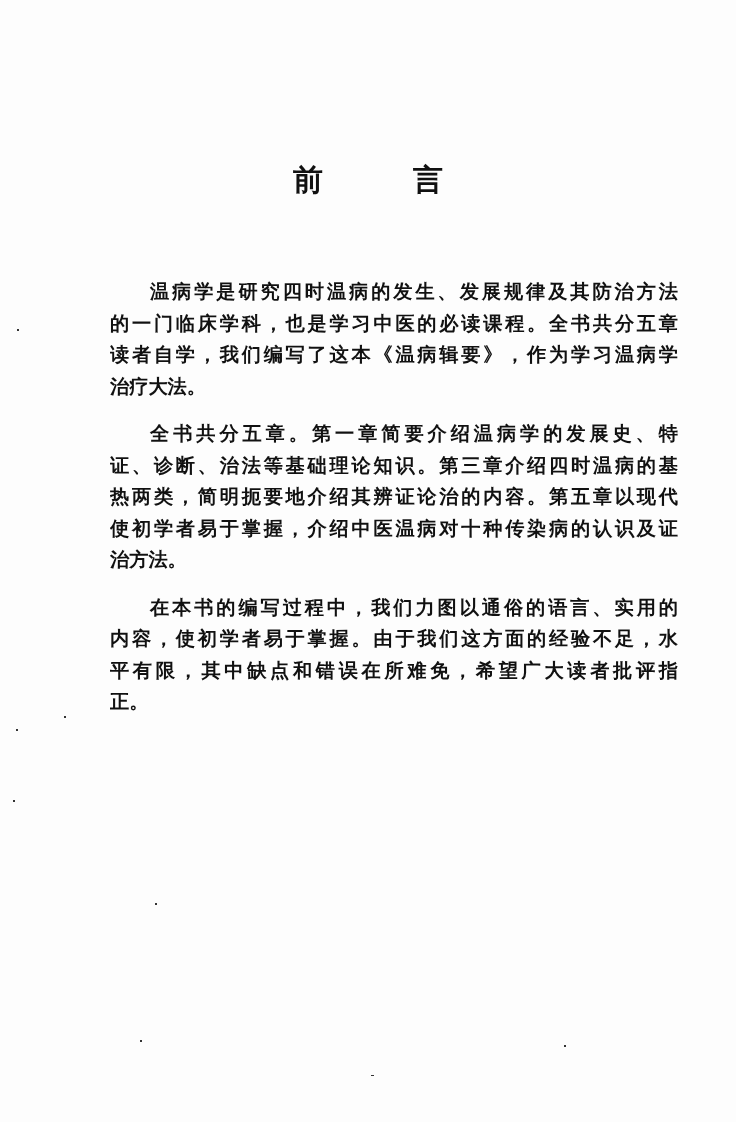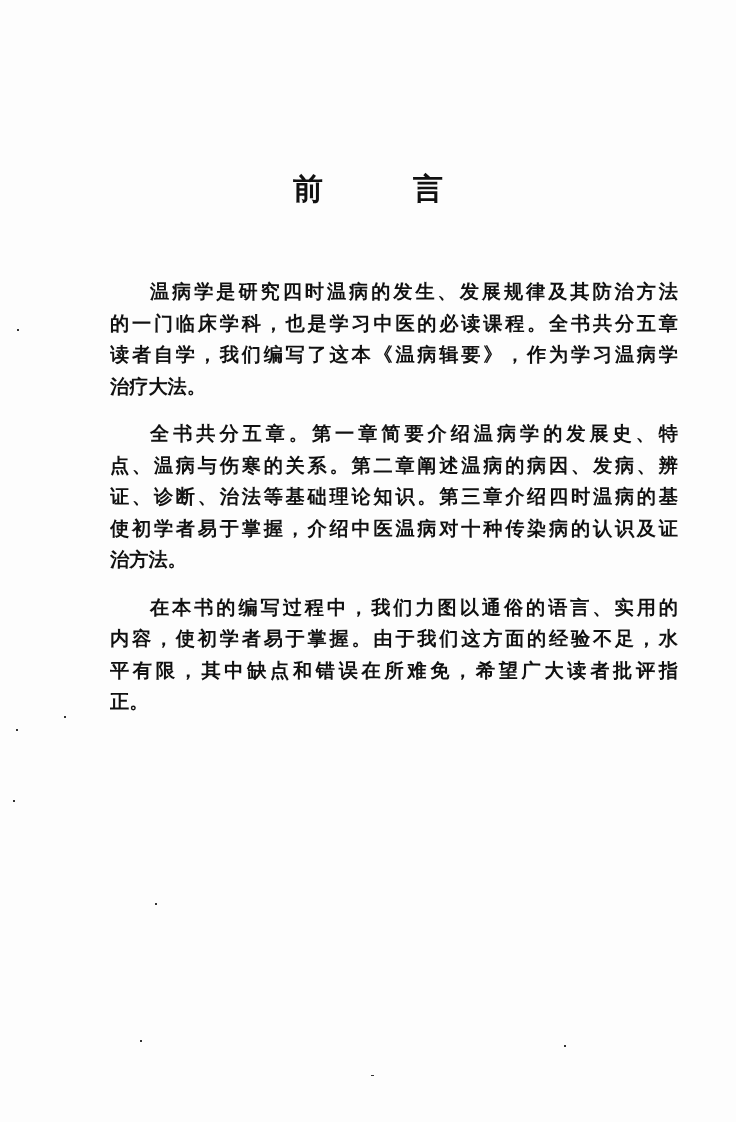--- a/index.html
+++ b/index.html
@@ -1,21 +1,21 @@
 <!DOCTYPE html>
 <html><head>
 <meta charset="utf-8">
 <style>
   html, body { margin: 0; padding: 0; }
   body {
     width: 736px; height: 1122px; background: #fdfdfd; position: relative; overflow: hidden;
     font-family: "DejaVu Sans", sans-serif; color: #111;
   }
   .title {
-    position: absolute; top: 169px; left: 0; width: 736px; text-align: center;
+    position: absolute; top: 160px; left: 0; width: 736px; text-align: center;
     font-family: "DejaVu Serif", serif; font-size: 30px; font-weight: bold; letter-spacing: 0;
   }
   .title span { display: inline-block; }
   .title .gap { width: 90px; }
   .body-text {
     position: absolute; left: 110px; top: 276px; width: 568px;
   }
   .line {
     height: 31.5px; line-height: 31.5px; font-size: 19.2px; font-weight: bold;
     white-space: nowrap; text-align: justify; text-align-last: justify; overflow: hidden;
@@ -34,22 +34,22 @@
 
 <div class="body-text">
   <div class="para">
     <div class="line indent">温病学是研究四时温病的发生、发展规律及其防治方法</div>
     <div class="line">的一门临床学科，也是学习中医的必读课程。全书共分五章</div>
     <div class="line">读者自学，我们编写了这本《温病辑要》，作为学习温病学</div>
     <div class="line last">治疗大法。</div>
   </div>
   <div class="para">
     <div class="line indent">全书共分五章。第一章简要介绍温病学的发展史、特</div>
-    <div class="line">点、温病与伤寒的关系。第二章阐述温病的病因、发病、辨</div>
     <div class="line">证、诊断、治法等基础理论知识。第三章介绍四时温病的基</div>
+    <div class="line">热两类，简明扼要地介绍其辨证论治的内容。第五章以现代</div>
     <div class="line">使初学者易于掌握，介绍中医温病对十种传染病的认识及证</div>
     <div class="line last">治方法。</div>
   </div>
   <div class="para">
     <div class="line indent">在本书的编写过程中，我们力图以通俗的语言、实用的</div>
     <div class="line">内容，使初学者易于掌握。由于我们这方面的经验不足，水</div>
     <div class="line">平有限，其中缺点和错误在所难免，希望广大读者批评指</div>
     <div class="line last">正。</div>
   </div>
 </div>

